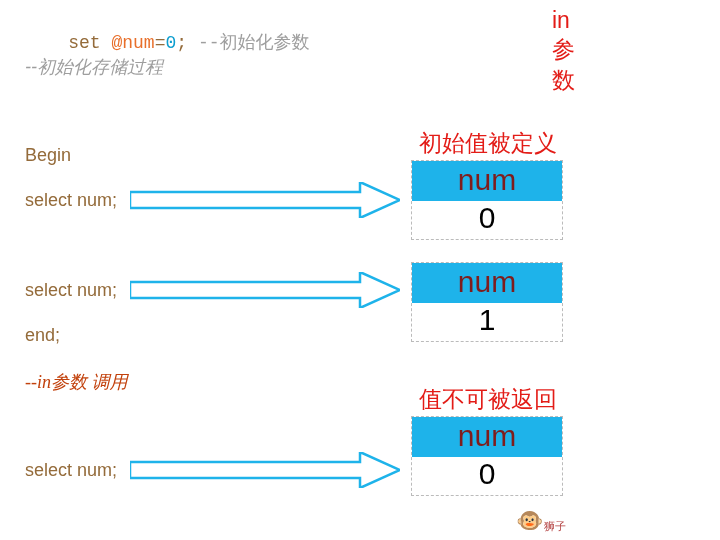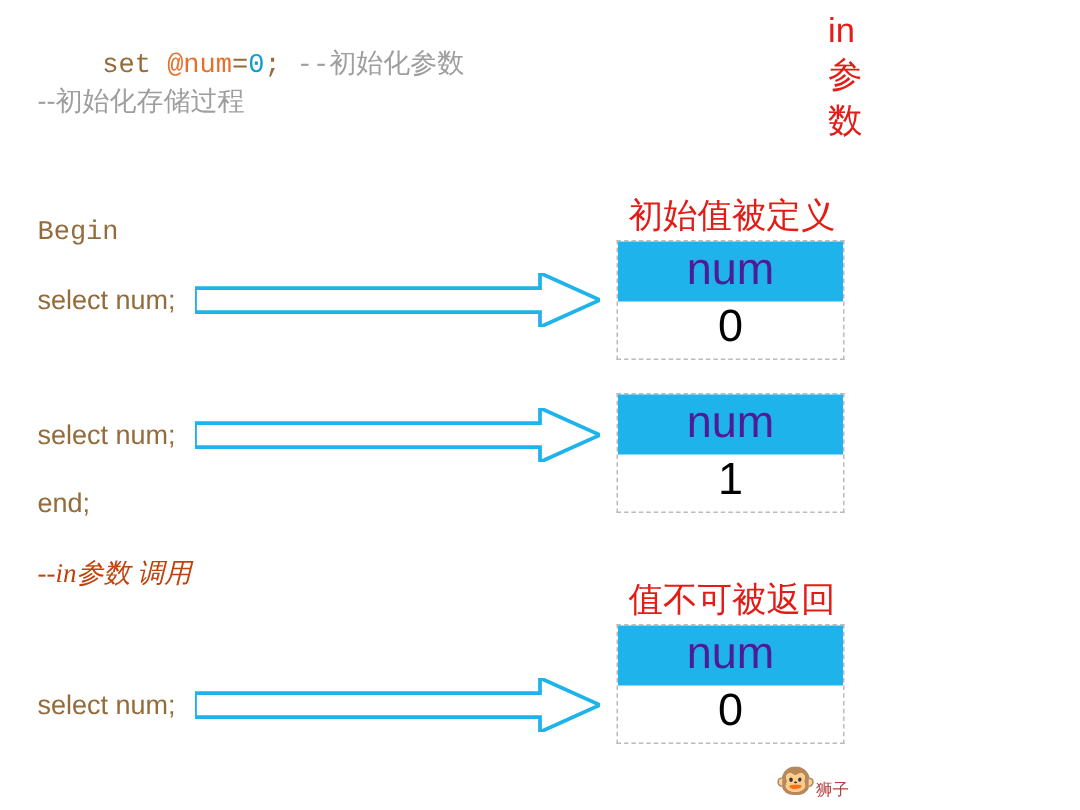--- a/index.html
+++ b/index.html
@@ -31,21 +31,21 @@
   }
 
   .result-box {
     position: absolute;
     width: 152px;
     background: #ffffff;
     border: 1px dashed #bbb;
   }
   .result-head {
     background: #1eb3ea;
-    color: #4c1d95;
+    color: #7f1d1d;
     font-size: 30px;
     text-align: center;
     padding: 2px 0 4px 0;
     font-weight: 400;
   }
   .result-val {
     color: #000;
     font-size: 30px;
     text-align: center;
     padding: 0 0 4px 0;
@@ -69,24 +69,24 @@
 <body>
 
 <div class="canvas">
 
   <div class="title-red" style="left:552px; top:7px;">in 参数</div>
 
   <div class="code-line" style="left:25px; top:10px;font-family:Liberation Mono, monospace;">
     <span class="kw">set </span><span class="func">@num</span><span class="kw">=</span><span class="num-lit">0</span><span class="kw">; </span><span class="comment">--初始化参数</span>
   </div>
 
-  <div class="code-line comment" style="left:25px; top:55px; ">--初始化存储过程</div>
+  <div class="code-line comment" style="left:25px; top:55px; font-style:italic;">--初始化存储过程</div>
 
 
-  <div class="code-line kw" style="left:25px; top:145px;font-family:Liberation Mono, monospace;">Begin</div>
+  <div class="code-line kw" style="left:25px; top:145px;">Begin</div>
 
   <div class="code-line kw" style="left:25px; top:190px;">select num;</div>
 
 
   <div class="code-line kw" style="left:25px; top:280px;">select num;</div>
 
   <div class="code-line kw" style="left:25px; top:325px;">end;</div>
 
   <div class="code-line call-red" style="left:25px; top:370px;">--in参数 调用</div>
 

